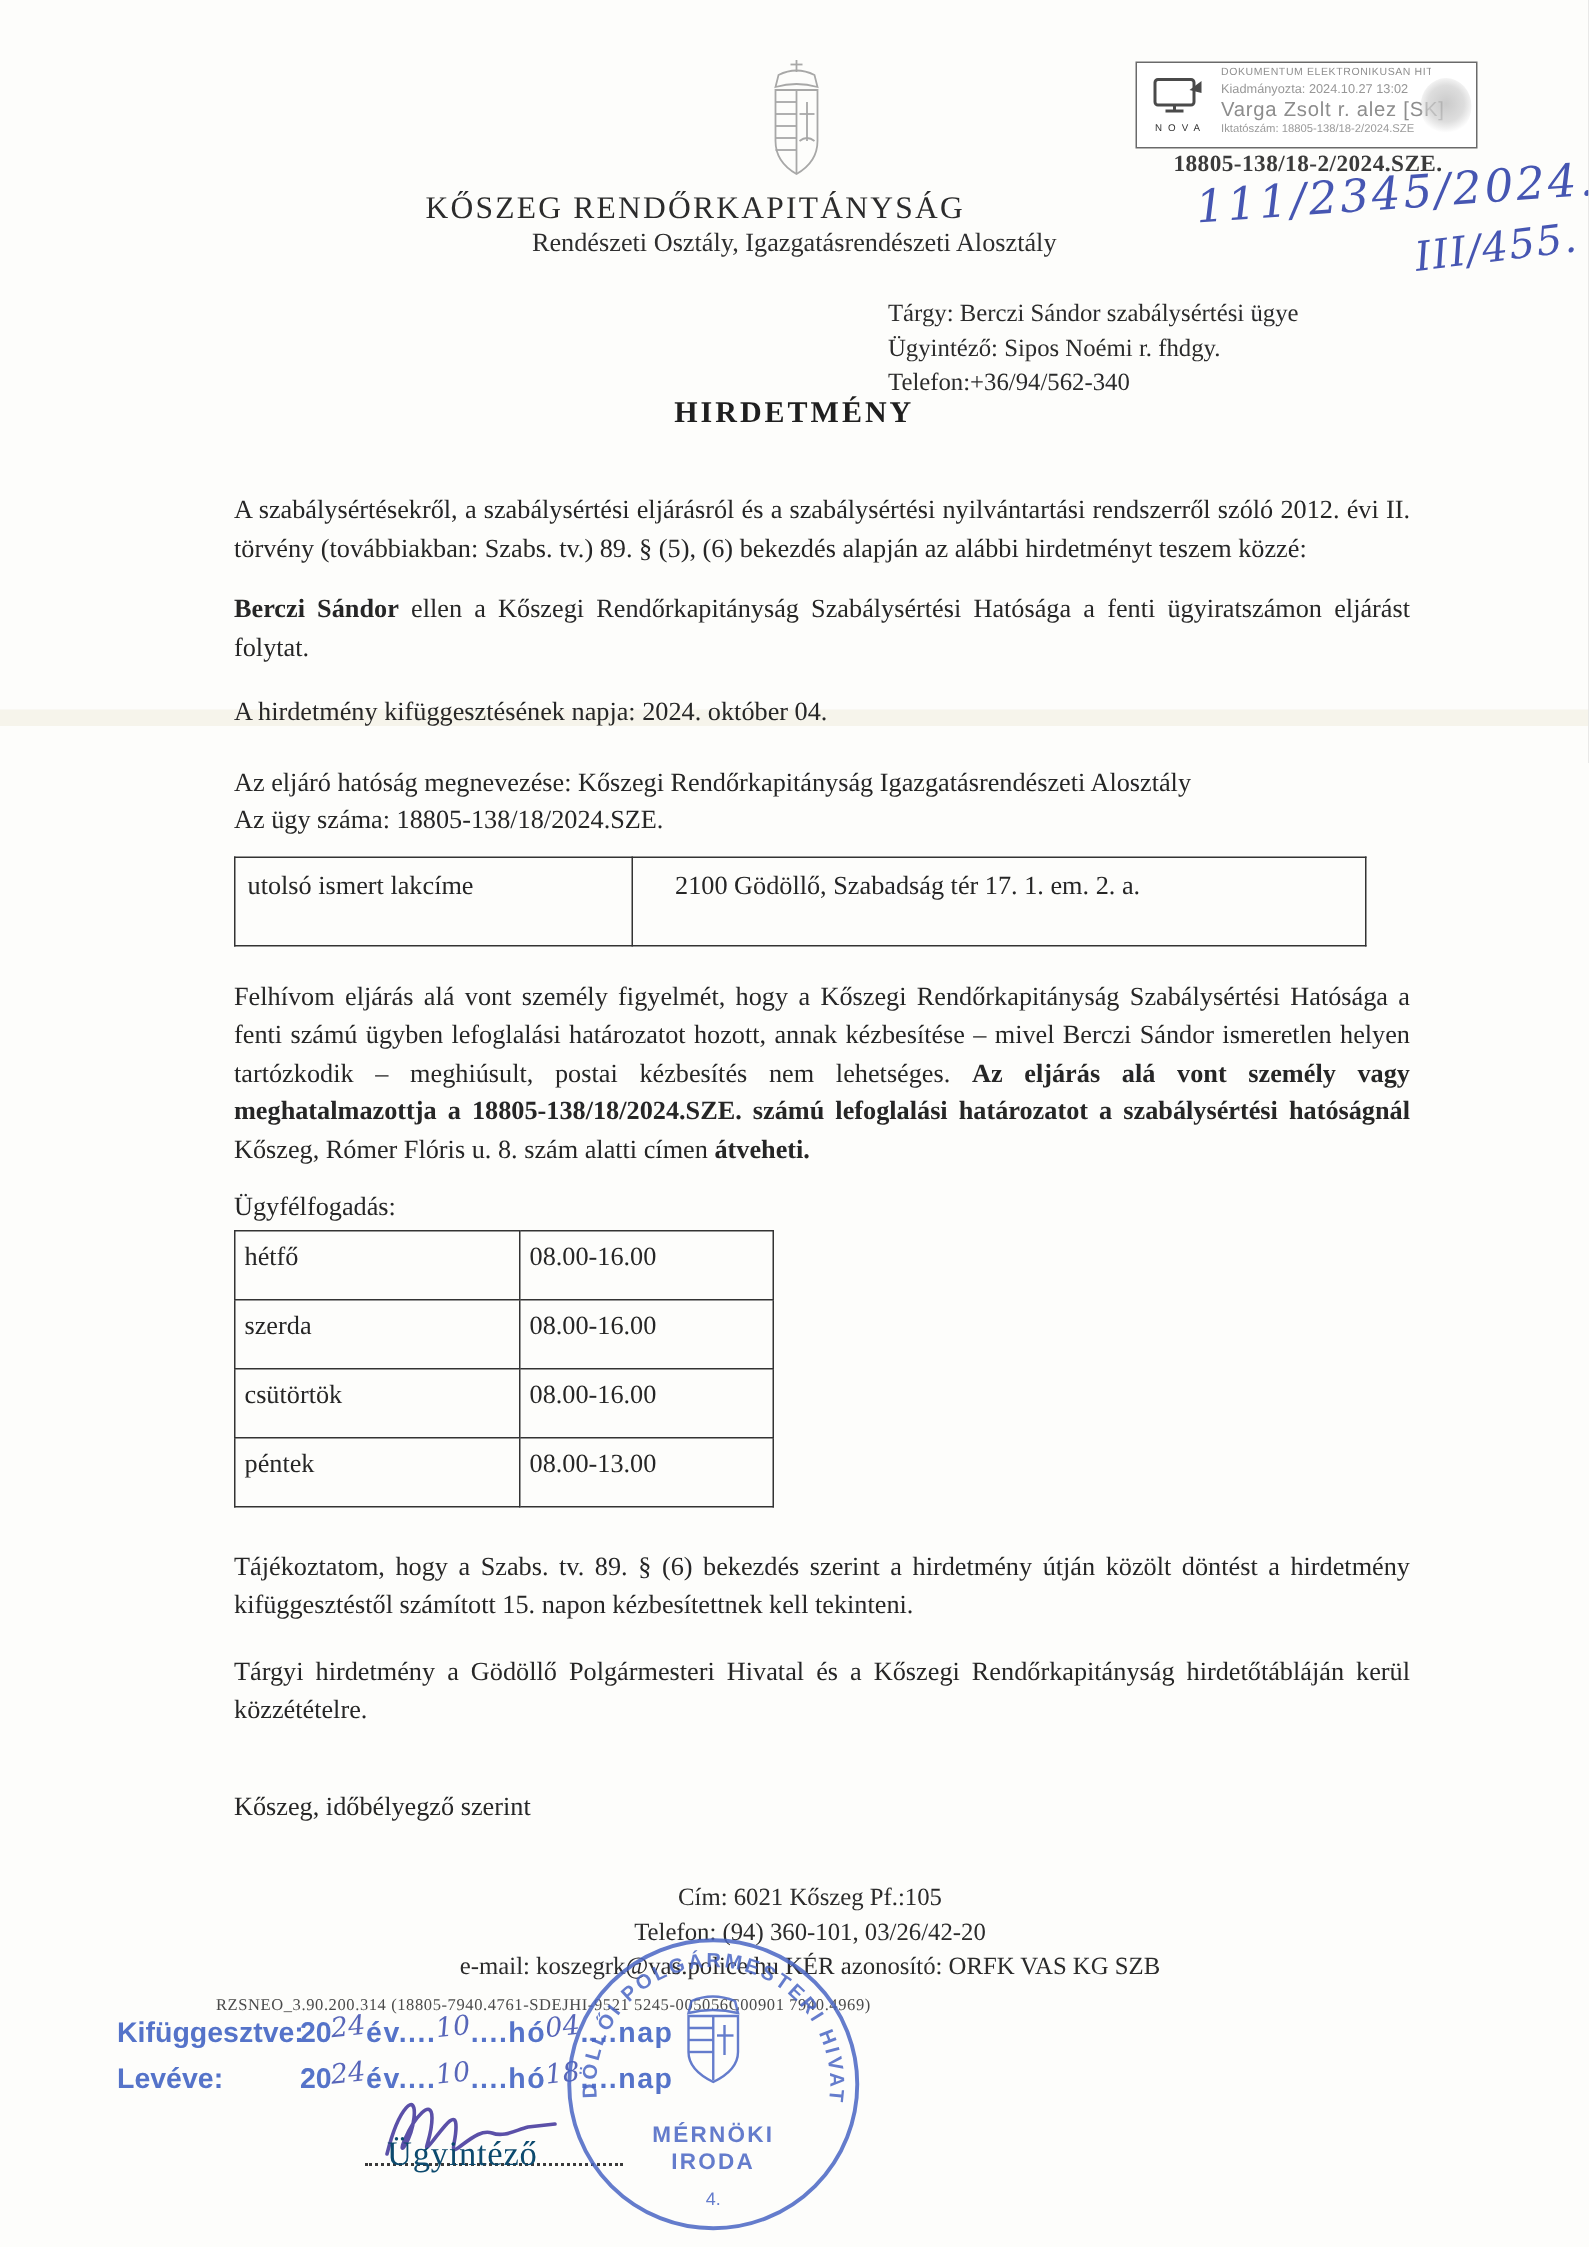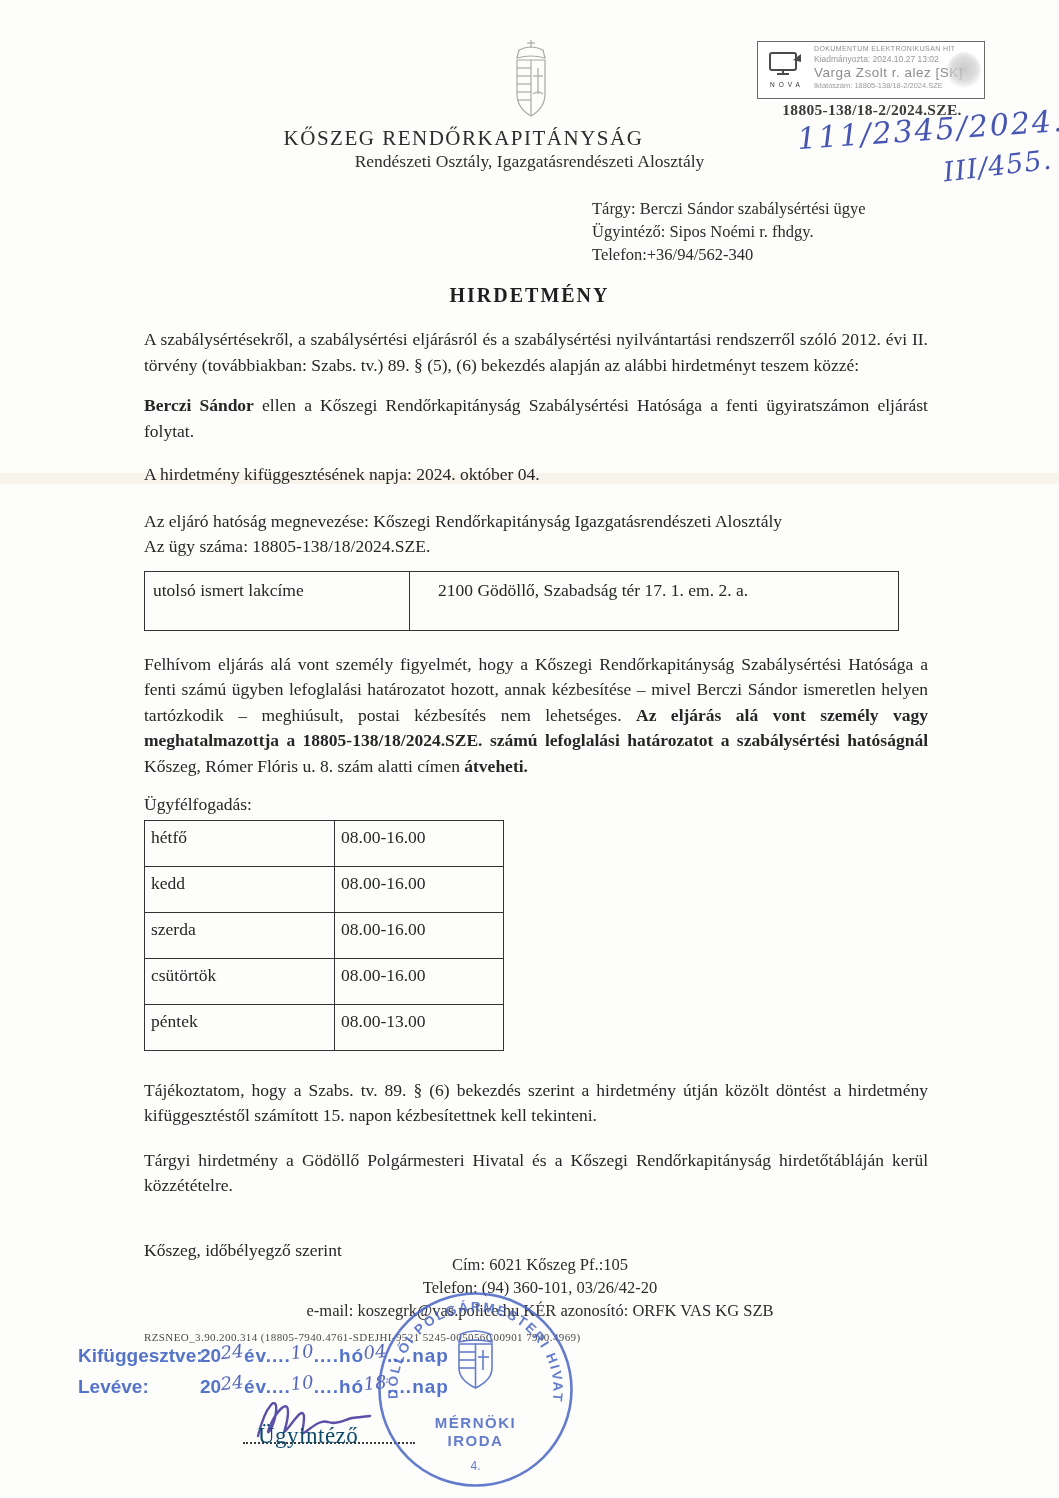--- a/index.html
+++ b/index.html
@@ -42,24 +42,24 @@
   
   .hw { font-family:"DejaVu Serif",serif; font-style:italic; color:#4656b2; }
   .hw-top-1 { position:absolute; left:797px; top:112px; font-size:30px; transform:rotate(-4deg); letter-spacing:2px; }
   .hw-top-2 { position:absolute; left:943px; top:150px; font-size:27px; transform:rotate(-7deg); letter-spacing:1px; }
   
   .meta { position:absolute; left:592px; top:197px; font-size:16.5px; line-height:23px; color:#2b2b2b; }
   
   .scan-band { position:absolute; left:0; top:473px; width:1059px; height:11px; background:#f3efe2; opacity:.65; }
   
   .doc-title {
-    position:absolute; left:0; top:284px; width:1059px; text-align:center;
+    position:absolute; left:0; top:264px; width:1059px; text-align:center;
     font-size:20px; font-weight:bold; letter-spacing:2px; color:#1f1f1f;
   }
-  .body { position:absolute; left:144px; top:327px; width:784px; font-size:17.5px; line-height:25.5px; color:#262626; }
+  .body { position:absolute; left:156px; top:327px; width:784px; font-size:17.5px; line-height:25.5px; color:#262626; }
   .body p { margin:0; text-align:justify; }
   .p2 { margin-top:15px !important; }
   .p3 { margin-top:18px !important; }
   .p4 { margin-top:21px !important; }
   .p5 { margin-top:13px !important; }
   .addr-table { border-collapse:collapse; margin-top:11px; }
   .addr-table td { border:1.5px solid #333; height:46px; vertical-align:top; padding:6px 8px; font-size:17.5px; }
   .addr-c1 { width:248px; }
   .addr-c2 { width:452px; padding-left:28px !important; }
   .p6 { margin-top:21px !important; }
@@ -165,24 +165,20 @@
     <p class="p6"><span>Felhívom eljárás alá vont személy figyelmét, hogy a Kőszegi Rendőrkapitányság Szabálysértési Hatósága a fenti számú ügyben lefoglalási határozatot hozott, annak kézbesítése – mivel Berczi Sándor ismeretlen helyen tartózkodik – meghiúsult, postai kézbesítés nem lehetséges. </span><b>Az eljárás alá vont személy vagy meghatalmazottja a 18805-138/18/2024.SZE. számú lefoglalási határozatot a szabálysértési hatóságnál </b><span>Kőszeg, Rómer Flóris u. 8. szám alatti címen </span><b>átveheti.</b></p>
 
     <p class="hours-heading">Ügyfélfogadás:</p>
     <table class="hours-table">
       <tbody>
           <tr>
         <td class="hours-c1">hétfő</td>
         <td class="hours-c2">08.00-16.00</td>
       </tr>
       <tr>
-        <td class="hours-c1">kedd</td>
-        <td class="hours-c2">08.00-16.00</td>
-      </tr>
-      <tr>
         <td class="hours-c1">szerda</td>
         <td class="hours-c2">08.00-16.00</td>
       </tr>
       <tr>
         <td class="hours-c1">csütörtök</td>
         <td class="hours-c2">08.00-16.00</td>
       </tr>
       <tr>
         <td class="hours-c1">péntek</td>
         <td class="hours-c2">08.00-13.00</td>

